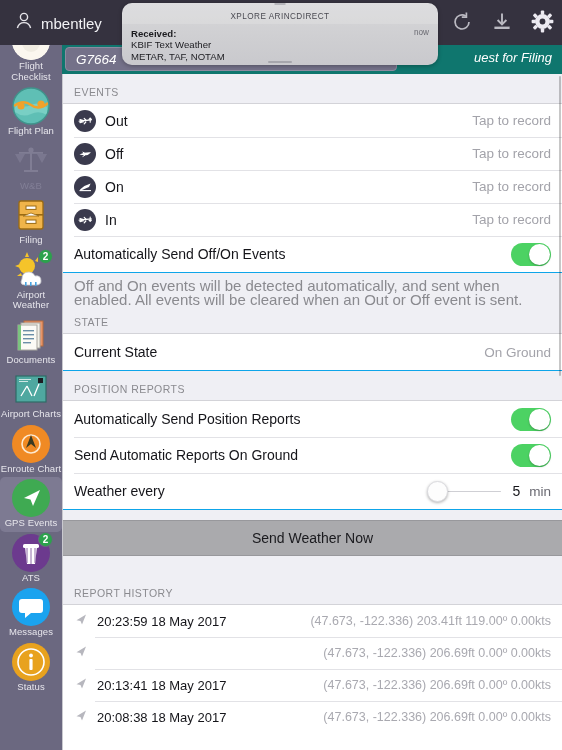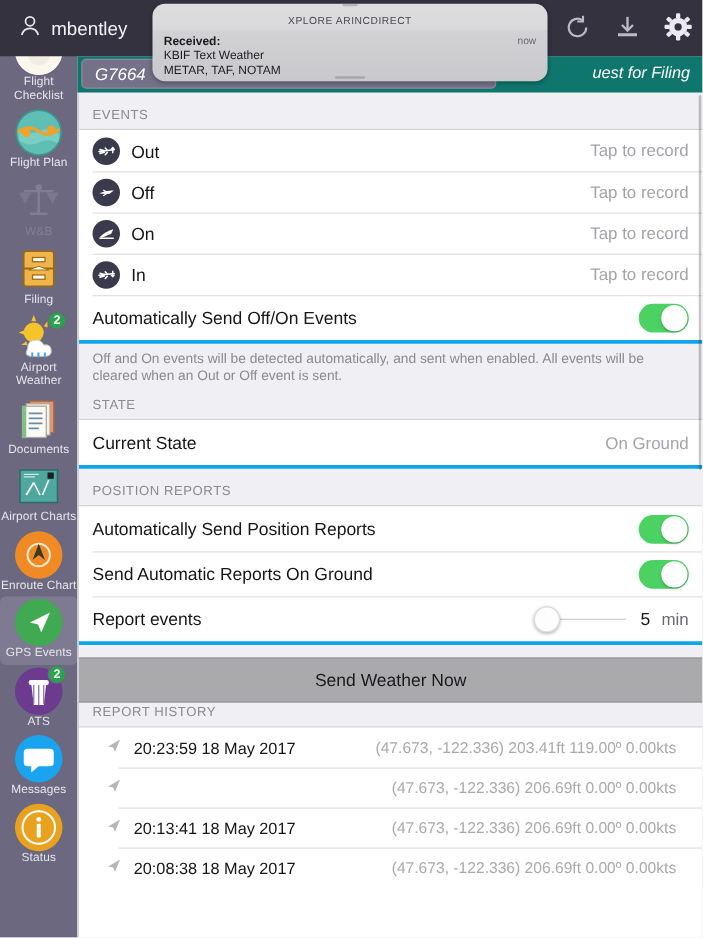--- a/index.html
+++ b/index.html
@@ -124,21 +124,21 @@
     position: absolute; left: 62px; top: 74px;
     width: 500px; height: 676px;
     background: #efeff4;
     border-left: 1px solid #c9c9cf;
     overflow: hidden;
   }
   .grp-hdr {
     padding: 12px 11px 5px 11px;
     font-size: 10.5px; color: #8a8a8f; letter-spacing: .45px;
   }
-  .rows { background: #fff; border-top: 1px solid #d3d3d8; border-bottom: 3px solid #0ea5e9; }
+  .rows { background: #fff; border-top: 1px solid #d3d3d8; border-bottom: 1px solid #0ea5e9; }
   .row {
     display: flex; align-items: center;
     height: 33px; padding: 0 11px;
     position: relative;
   }
   .row + .row:before {
     content:""; position: absolute; left: 11px; right: 0; top: 0;
     height: 1px; background: #e2e2e6;
   }
   .row.evt { height: 33px; }
@@ -157,21 +157,21 @@
     width: 40px; height: 23px; border-radius: 12px;
     background: #4cd263; position: relative; flex: 0 0 auto;
   }
   .toggle .knob {
     position: absolute; right: 1px; top: 1px;
     width: 21px; height: 21px; border-radius: 50%;
     background: #fff; box-shadow: 0 1px 2px rgba(0,0,0,.28);
   }
   .footnote {
     padding: 6px 10px 8px 11px;
-    font-size: 11px; color: #8a8a8f; line-height: 13.5px;
+    font-size: 15px; color: #8a8a8f; line-height: 13.5px;
   }
 
   
   .slider-wrap {
     margin-left: auto; display: flex; align-items: center; gap: 9px;
   }
   .slider {
     width: 74px; height: 23px; position: relative;
   }
   .slider .track {
@@ -189,21 +189,21 @@
 
   .send-btn {
     height: 36px; background: #aaaaad;
     border-top: 1px solid #98989c; border-bottom: 1px solid #98989c;
     display: flex; align-items: center; justify-content: center;
     font-size: 14px; color: #1a1a1e; cursor: pointer;
   }
 
   .hist-row {
     display: flex; align-items: center;
-    height: 32px; padding: 0 21px; position: relative;
+    height: 32px; padding: 0 11px; position: relative;
   }
   .hist-row + .hist-row:before,
   .hist-rows .hist-row:last-child:after {
     content:""; position: absolute; left: 32px; right: 0; top: 0;
     height: 1px; background: #e2e2e6;
   }
   .hist-rows .hist-row:last-child:after { top: auto; bottom: 0; }
   .hist-arrow { width: 18px; margin-right: 5px; flex: 0 0 auto; }
   .hist-time { font-size: 13px; color: #15151a; }
   .hist-val { margin-left: auto; font-size: 12.5px; color: #a9a9b0; }
@@ -465,36 +465,36 @@
             <span class="knob"></span>
           </span>
       </div>
       <div class="row tall">
         <span class="row-lbl">Send Automatic Reports On Ground</span>
         <span class="toggle">
             <span class="knob"></span>
           </span>
       </div>
       <div class="row tall">
-        <span class="row-lbl">Report events</span>
+        <span class="row-lbl">Weather every</span>
         <span class="slider-wrap">
           <span class="slider">
             <span class="track"></span>
             <span class="thumb"></span>
           </span>
           <span class="sl-num">5</span>
           <span class="sl-unit">min</span>
         </span>
       </div>
     </div>
 
     <div style="height:10px"></div>
     <div class="send-btn">Send Weather Now</div>
 
-    <div class="grp-hdr" style="padding-top:2px">REPORT HISTORY</div>
+    <div class="grp-hdr" style="padding-top:31px">REPORT HISTORY</div>
     <div class="rows hist-rows" style="border-bottom:none">
       <div class="hist-row">
         <span class="hist-arrow">
           <svg width="14" height="14" viewBox="0 0 14 14">
               <path d="M12 2.5 L2.5 8.2 L6.5 9 L8 12.5 Z" fill="#b7b7be"></path>
             </svg>
         </span>
         <span class="hist-time">20:23:59 18 May 2017</span>
         <span class="hist-val">(47.673, -122.336) 203.41ft 119.00º 0.00kts</span>
       </div>

